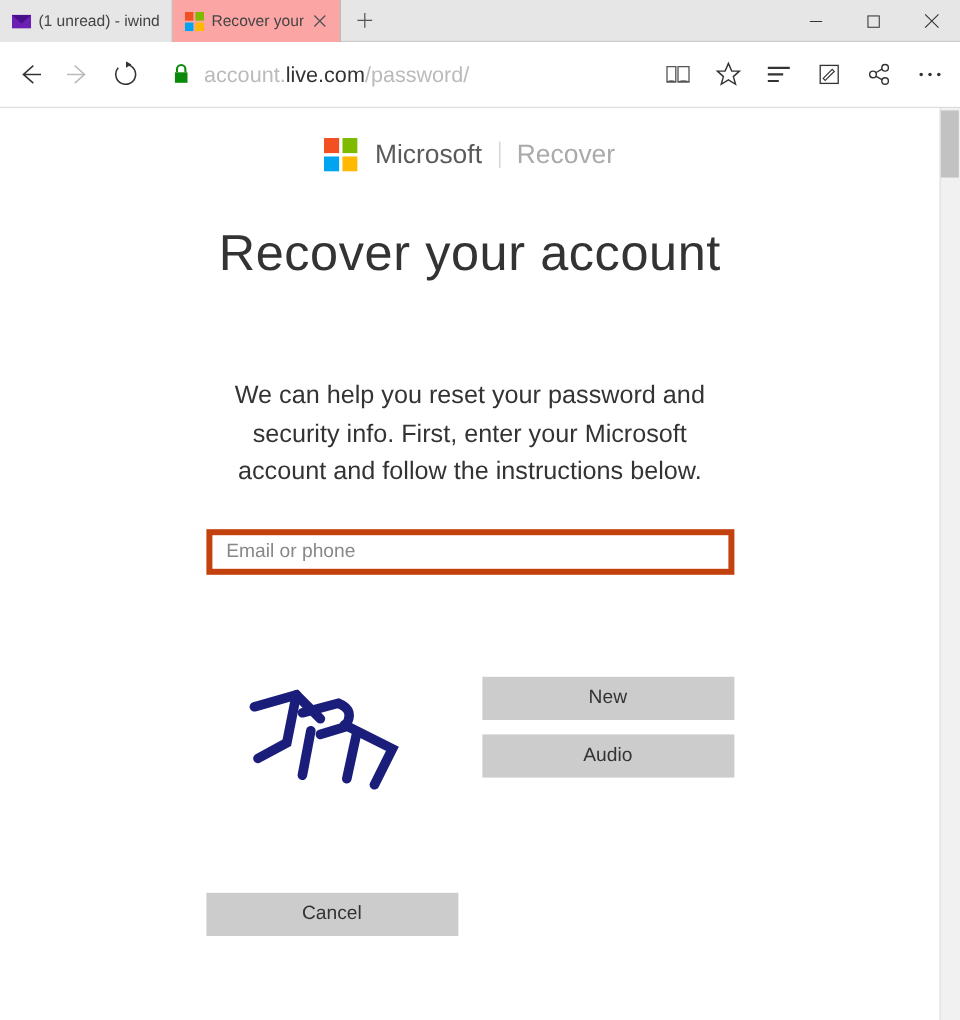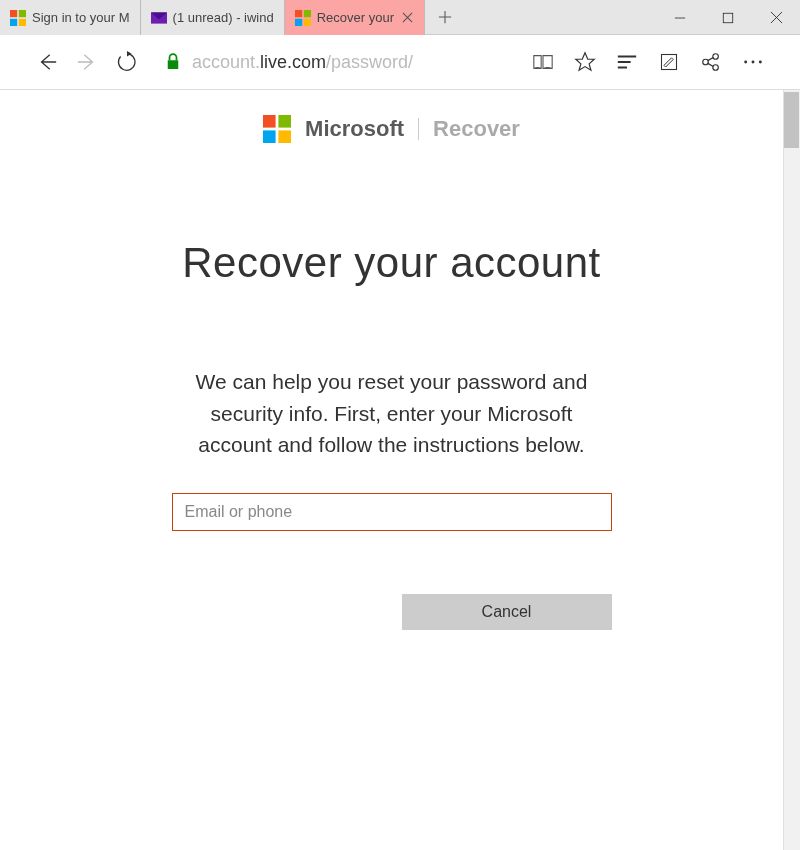--- a/index.html
+++ b/index.html
@@ -22,76 +22,65 @@
     .tab-icon { width: 16px; height: 16px; display: inline-flex; flex-shrink: 0; }
     .tab-label { overflow: hidden; text-overflow: ellipsis; }
     .tab-close { width: 14px; height: 14px; display: inline-flex; align-items: center; justify-content: center; font-size: 14px; color: #555; }
     .newtab { width: 40px; display: flex; align-items: center; justify-content: center; color: #555; font-size: 18px; }
     .win-controls { display: flex; }
     .win-btn { width: 48px; height: 35px; display: flex; align-items: center; justify-content: center; color: #444; }
 
     
     .navbar {
       height: 55px; background: #fff; border-bottom: 1px solid #ddd;
-      display: flex; align-items: center; gap: 18px; padding: 0 36px;
+      display: flex; align-items: center; gap: 18px; padding: 0 14px;
     }
     .nav-icon { width: 22px; height: 22px; display: flex; align-items: center; justify-content: center; color: #555; }
     .addr-wrap { flex: 1; display: flex; align-items: center; gap: 10px; padding-left: 10px; }
     .lock { width: 16px; height: 18px; }
     .addr { flex: 1; font-size: 18px; color: #aaa; white-space: nowrap; overflow: hidden; text-overflow: ellipsis; }
     .addr .host1 { color: #bbb; }
     .addr .host2 { color: #333; }
     .nav-rightset { display: flex; gap: 20px; align-items: center; }
 
     
     .viewport { position: relative; height: calc(850px - 35px - 55px); }
     .scrollbar-track { position: absolute; right: 0; top: 0; width: 17px; height: 100%; background: #f1f1f1; border-left: 1px solid #e0e0e0; }
     .scrollbar-thumb { position: absolute; right: 1px; top: 2px; width: 15px; height: 56px; background: #c2c2c2; }
 
     .page { padding: 25px 0 0 0; display: flex; flex-direction: column; align-items: center; margin-right: 17px; }
 
-    .ms-header { display: flex; align-items: center; gap: 14px; margin-bottom: 96px; font-weight: bold; }
+    .ms-header { display: flex; align-items: center; gap: 14px; margin-bottom: 44px; }
     .ms-logo { width: 28px; height: 28px; }
     .ms-text { font-size: 22px; color: #5a5a5a; }
     .divider { width: 1px; height: 22px; background: #ccc; }
     .account-text { font-size: 22px; color: #aaa; }
 
     .heading { font-size: 42px; font-weight: 300; color: #333; letter-spacing: 0.5px; margin-bottom: 79px; text-align: center; }
     .subtext { font-size: 21px; color: #333; text-align: center; max-width: 440px; line-height: 1.5; margin-bottom: 32px; }
 
     .form-wrap { width: 440px; }
     .text-input {
-      width: 100%; height: 38px; border: 1px solid #c2410c; padding: 0 12px;
+      width: 100%; height: 38px; border: 5px solid #c2410c; padding: 0 12px;
       font-size: 16px; color: #666; outline: none; background: #fff;
     }
     .text-input::placeholder { color: #888; }
 
     .captcha-area { display: flex; justify-content: space-between; align-items: flex-start; margin-top: 85px; margin-bottom: 30px; }
     .captcha-img { width: 190px; height: 100px; display: flex; align-items: center; justify-content: center; }
     .captcha-img svg { width: 140px; height: 100px; }
     .captcha-btns { display: flex; flex-direction: column; gap: 12px; }
     .gray-btn { width: 210px; height: 36px; background: #ccc; border: none; font-size: 16px; color: #333; cursor: pointer; }
-    .btn-row { display: flex; justify-content: flex-end; margin-top: 63px; }
+    .btn-row { display: flex; justify-content: flex-start; margin-top: 80px; }
   </style>
 </head>
 <body>
 
 <div class="titlebar">
   <div class="tabs">
-    <div class="tab">
-      <span class="tab-icon">
-        <svg viewBox="0 0 20 20">
-            <rect x="0" y="0" width="9" height="9" fill="#f25022"></rect>
-            <rect x="11" y="0" width="9" height="9" fill="#7fba00"></rect>
-            <rect x="0" y="11" width="9" height="9" fill="#00a4ef"></rect>
-            <rect x="11" y="11" width="9" height="9" fill="#ffb900"></rect>
-          </svg>
-      </span>
-      <span class="tab-label">Sign in to your M</span>
-    </div>
     <div class="tab">
       <span class="tab-icon">
         <svg viewBox="0 0 20 20">
             <rect x="0" y="3" width="20" height="14" fill="#6b1fb3"></rect>
             <path d="M0 3 L10 12 L20 3 Z" fill="#4a0f8a"></path>
           </svg>
       </span>
       <span class="tab-label">(1 unread) - iwind</span>
     </div>
     <div class="tab active">
@@ -222,20 +211,38 @@
       <span class="divider"></span>
       <span class="account-text">Recover</span>
     </div>
 
     <h1 class="heading">Recover your account</h1>
     <p class="subtext">We can help you reset your password and security info. First, enter your Microsoft account and follow the instructions below.</p>
 
     <div class="form-wrap">
       <input class="text-input" type="text" placeholder="Email or phone" style="">
 
+      <div class="captcha-area">
+        <div class="captcha-img">
+          <svg viewBox="0 0 140 100">
+            <g fill="none" stroke="#1a1e7a" stroke-width="8" stroke-linecap="round">
+              <path d="M15 25 L50 15 L70 35"></path>
+              <path d="M50 15 L42 55 L18 68"></path>
+              <path d="M55 30 L85 22 Q100 28 90 42 L70 48"></path>
+              <path d="M62 45 L55 82"></path>
+              <path d="M90 40 L130 60 L115 90"></path>
+              <path d="M100 48 L92 85"></path>
+            </g>
+          </svg>
+        </div>
+        <div class="captcha-btns">
+          <button class="gray-btn">New</button>
+          <button class="gray-btn">Audio</button>
+        </div>
+      </div>
 
 
       <div class="btn-row">
         <button class="gray-btn">Cancel</button>
       </div>
     </div>
   </div>
 </div>
 
 </body></html>

